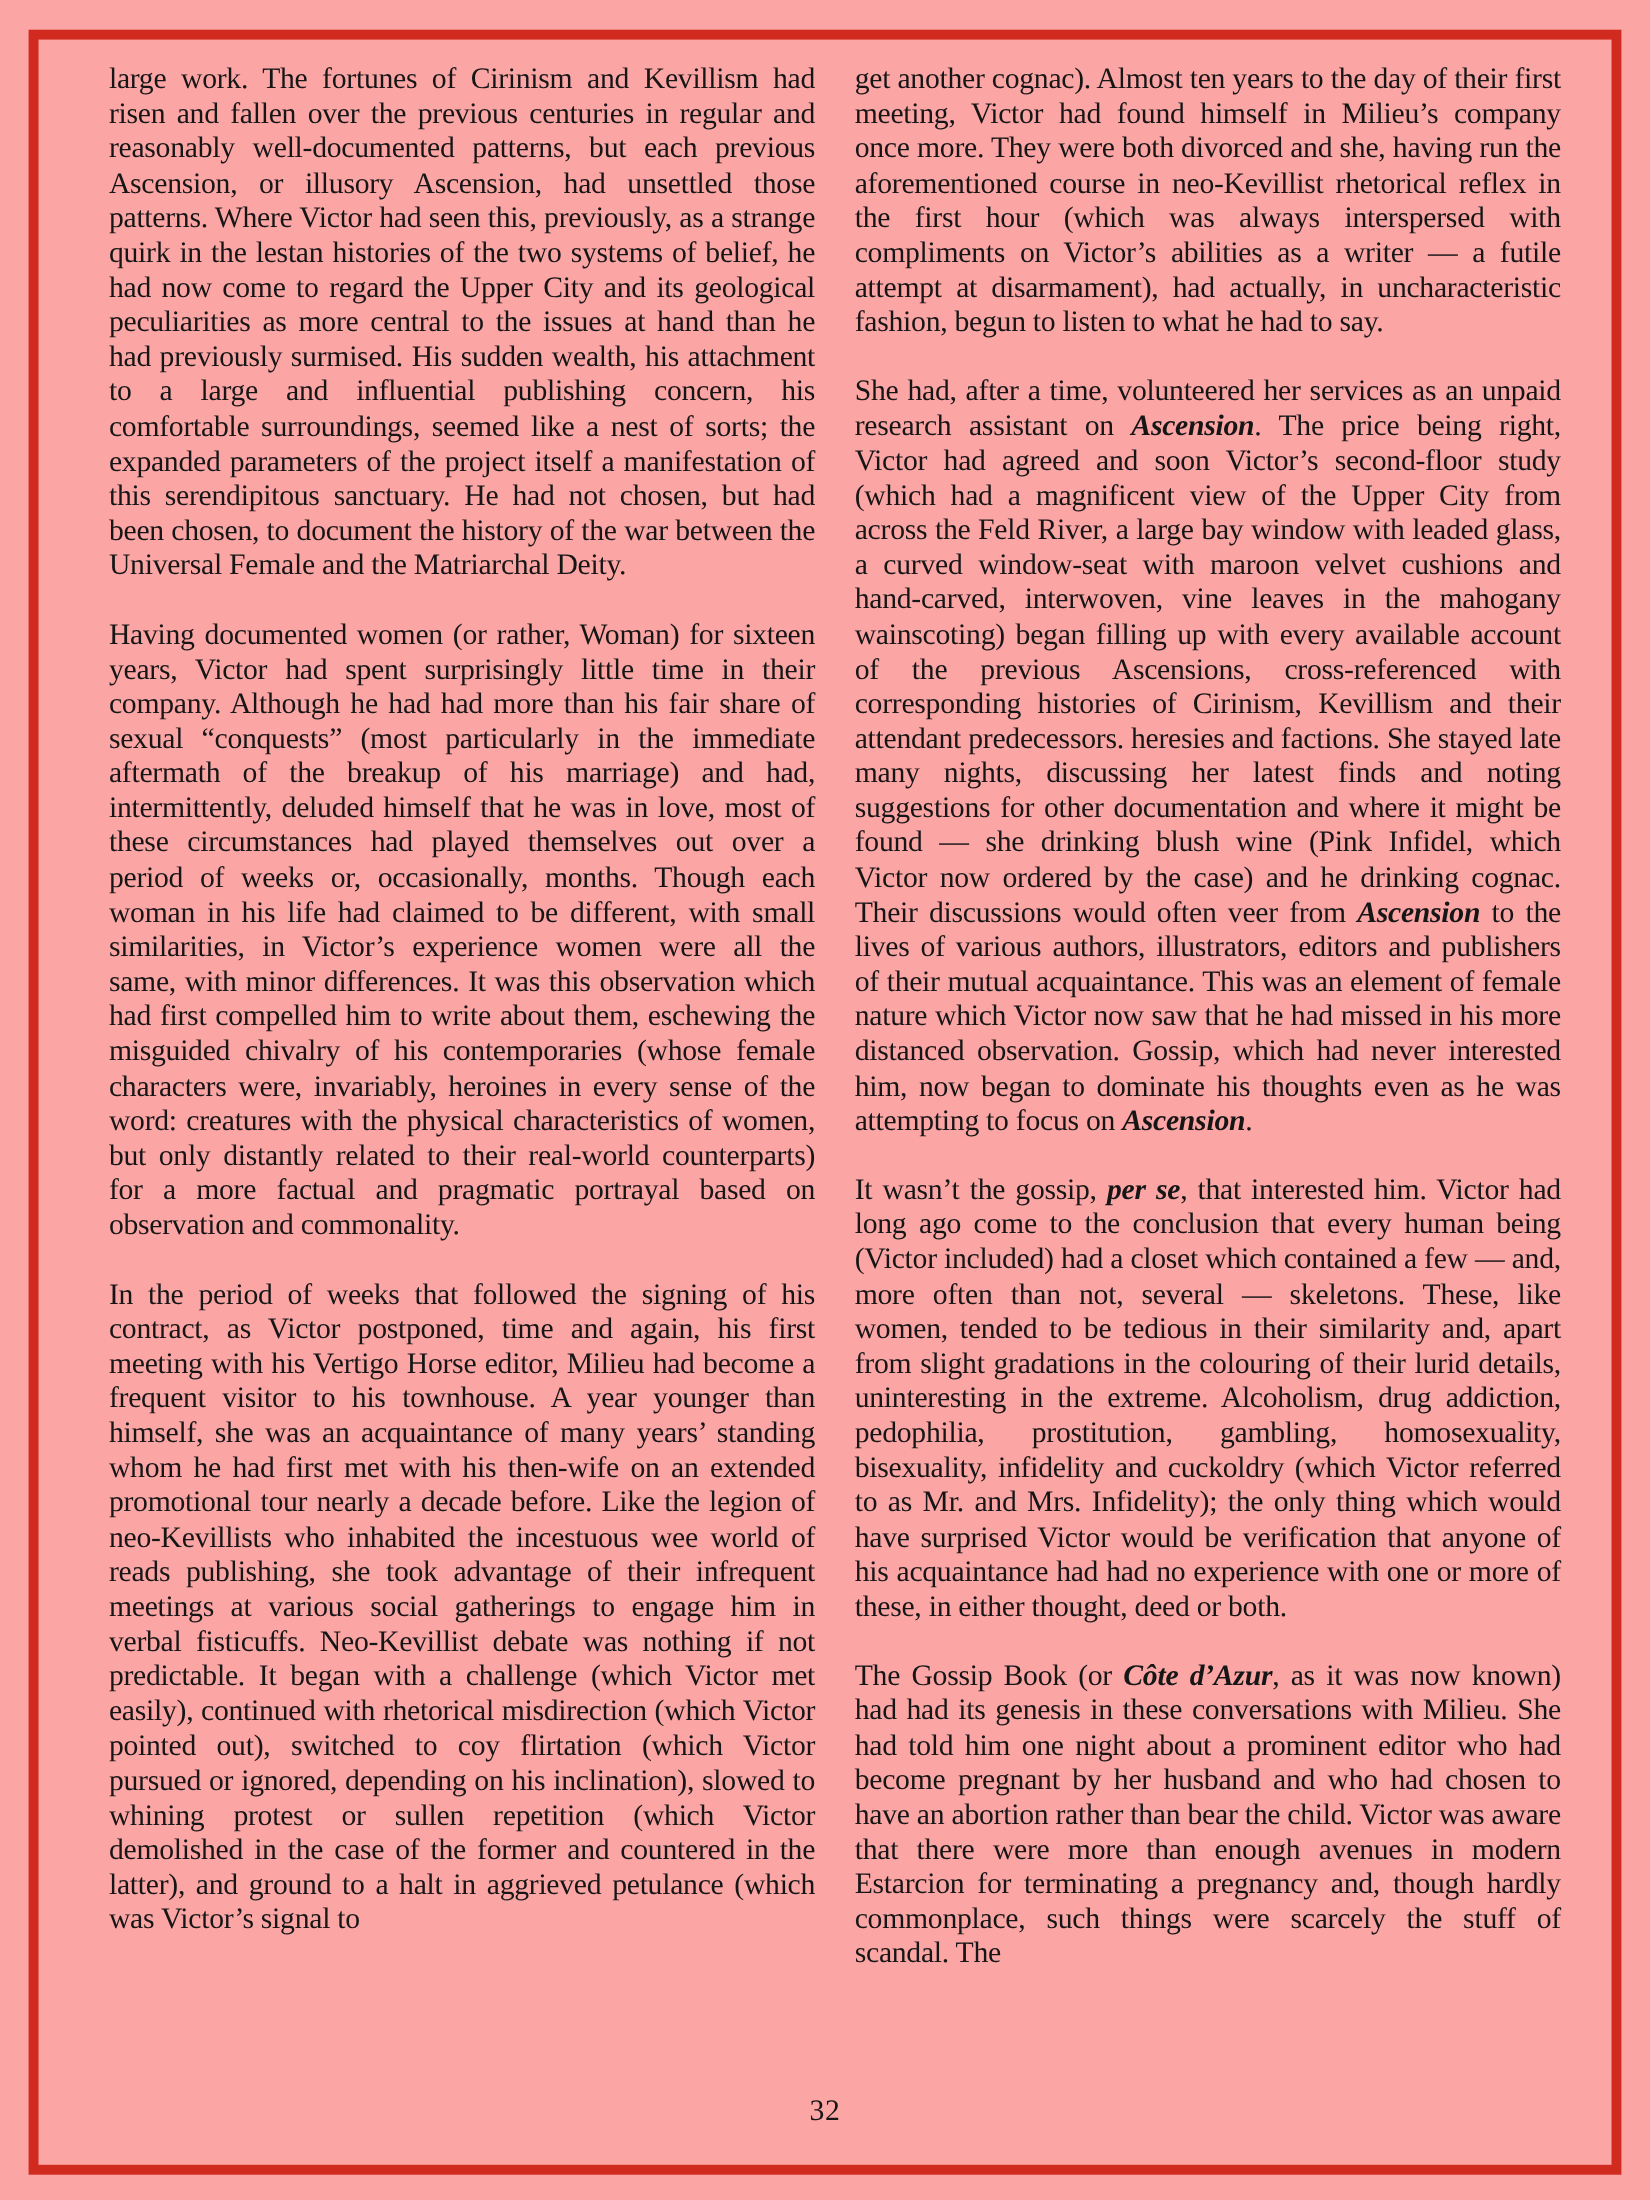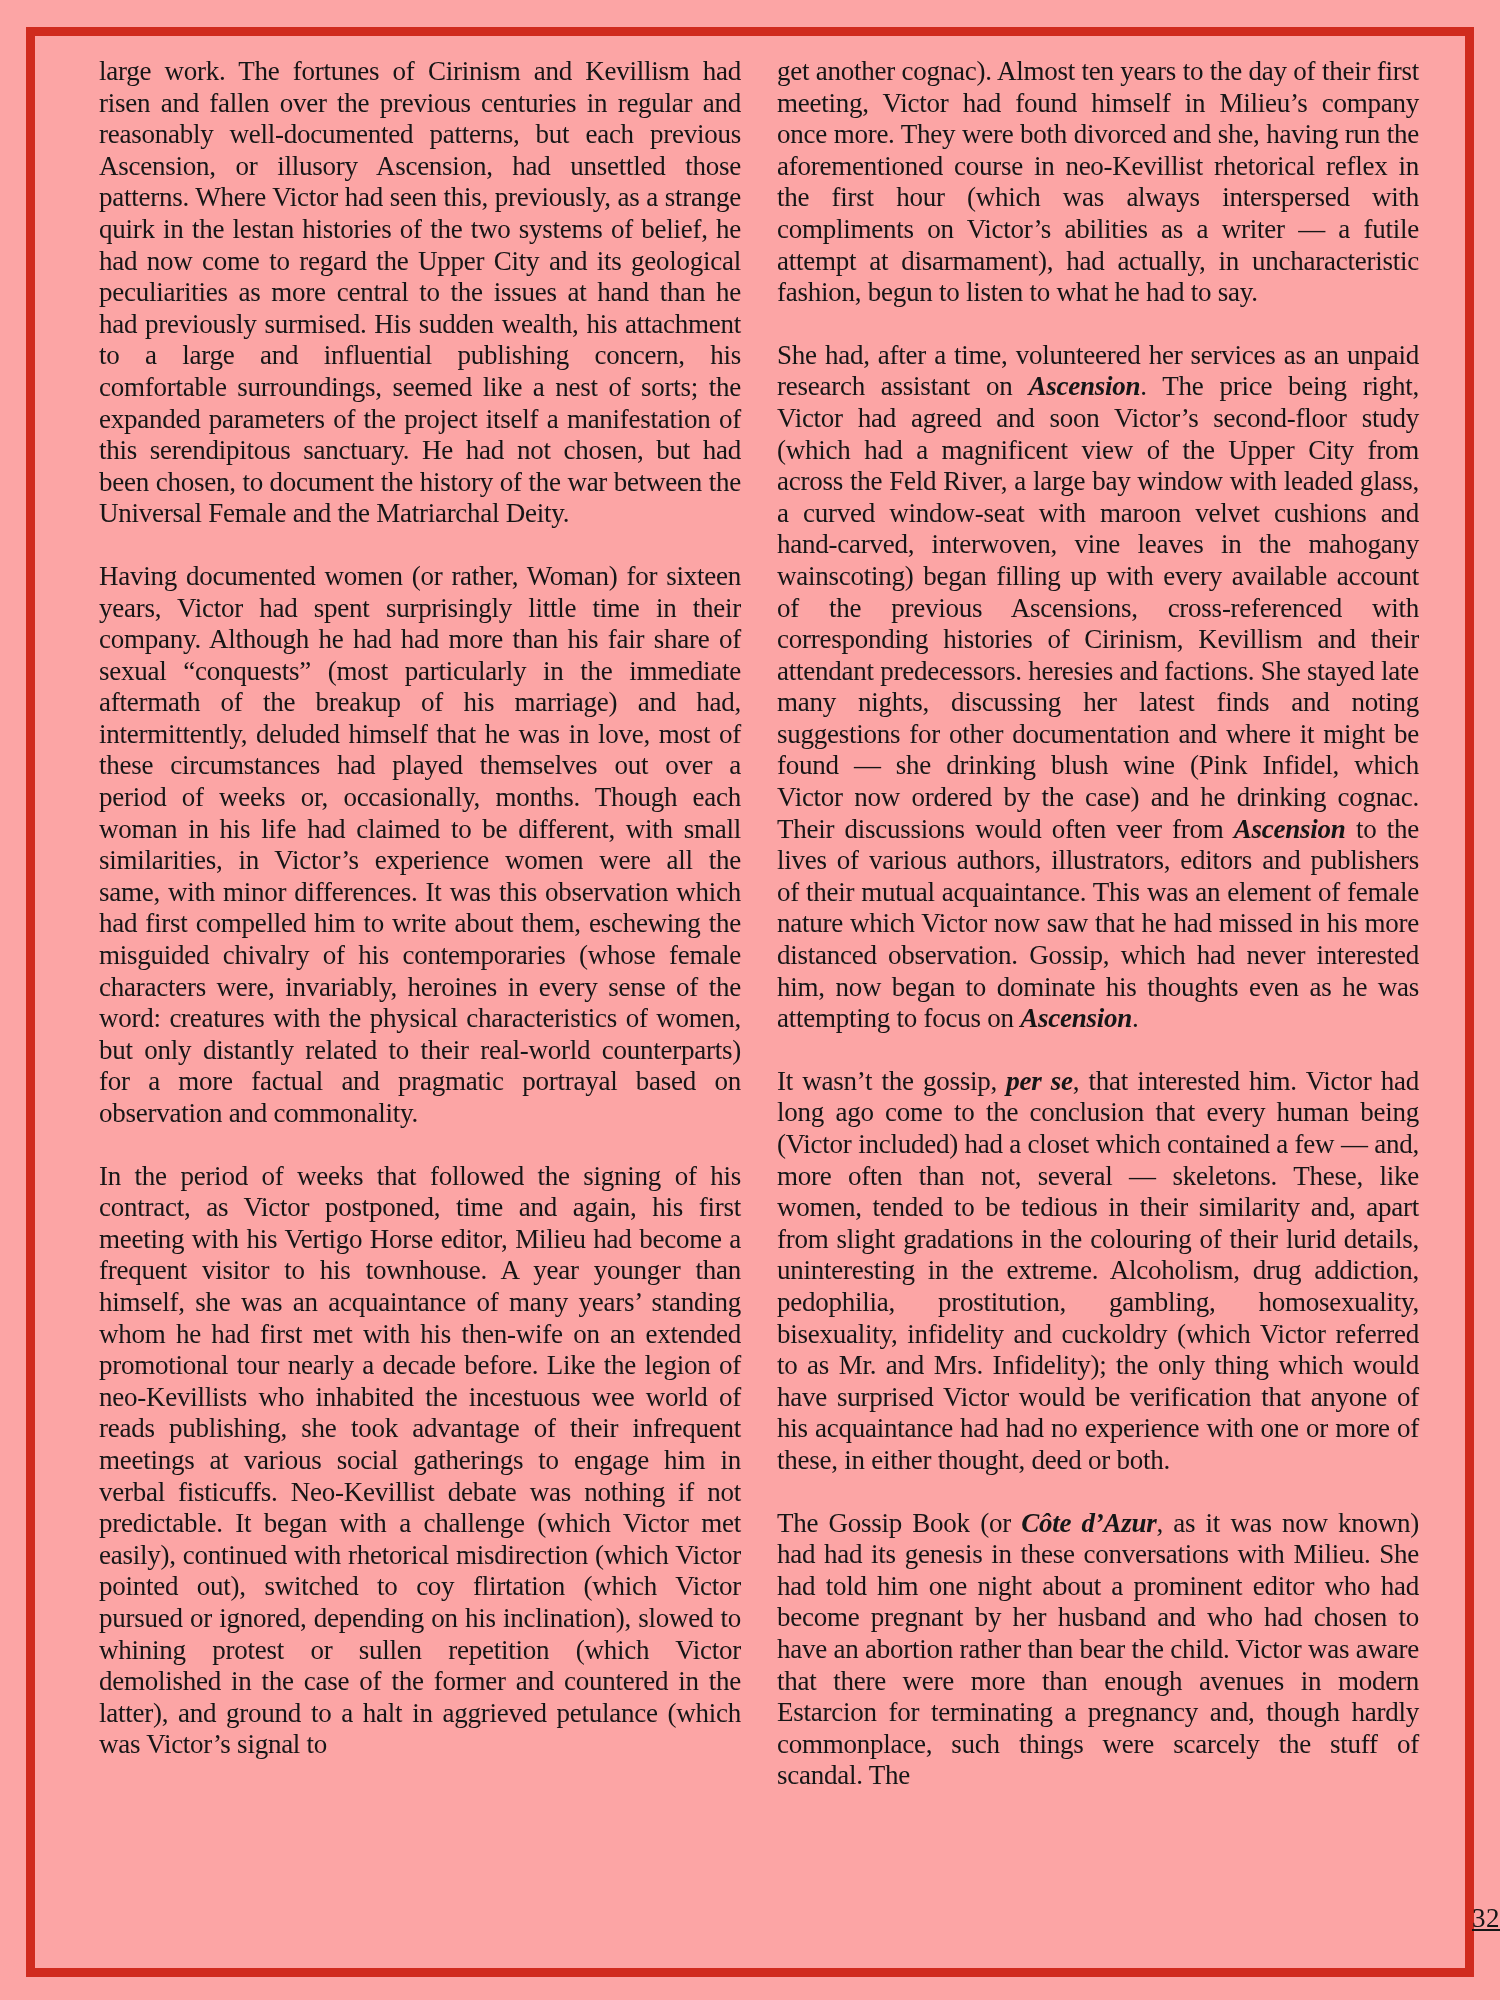--- a/index.html
+++ b/index.html
@@ -42,24 +42,23 @@
   }
   .text-column p em {
     font-style: italic;
     font-weight: bold;
   }
   .page-number {
     position: absolute;
     left: 0;
     top: 1903px;
     width: 100%;
-    text-align: right;
+    text-align: center;
     font-size: 27px;
     letter-spacing: 0.5px;
-    text-decoration: underline;
   }
 </style>
 </head>
 <body>
 
 <div class="page" style="color: rgb(22, 22, 22); background: #fca5a5;">
   <div class="frame" style="border-color: rgb(208, 43, 30);"></div>
 
   <div class="text-column left">
       <p><span>large work. The fortunes of Cirinism and Kevillism had risen and fallen over the previous centuries in regular and reasonably well-documented patterns, but each previous Ascension, or illusory Ascension, had unsettled those patterns. Where Victor had seen this, previously, as a strange quirk in the lestan histories of the two systems of belief, he had now come to regard the Upper City and its geological peculiarities as more central to the issues at hand than he had previously surmised. His sudden wealth, his attachment to a large and influential publishing concern, his comfortable surroundings, seemed like a nest of sorts; the expanded parameters of the project itself a manifestation of this serendipitous sanctuary. He had not chosen, but had been chosen, to document the history of the war between the Universal Female and the Matriarchal Deity.</span></p>

